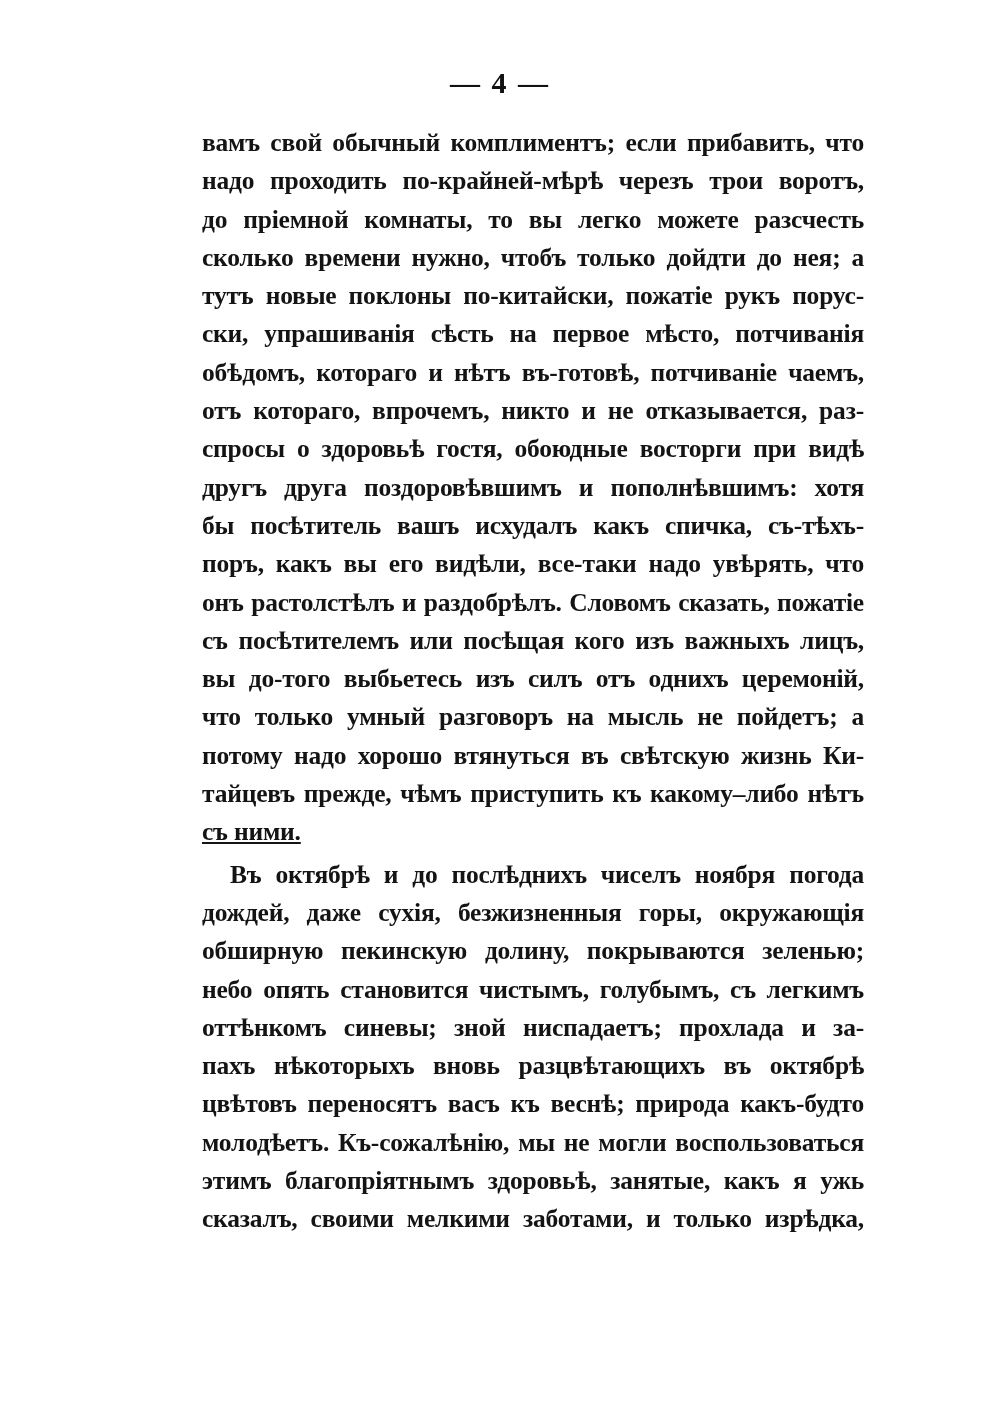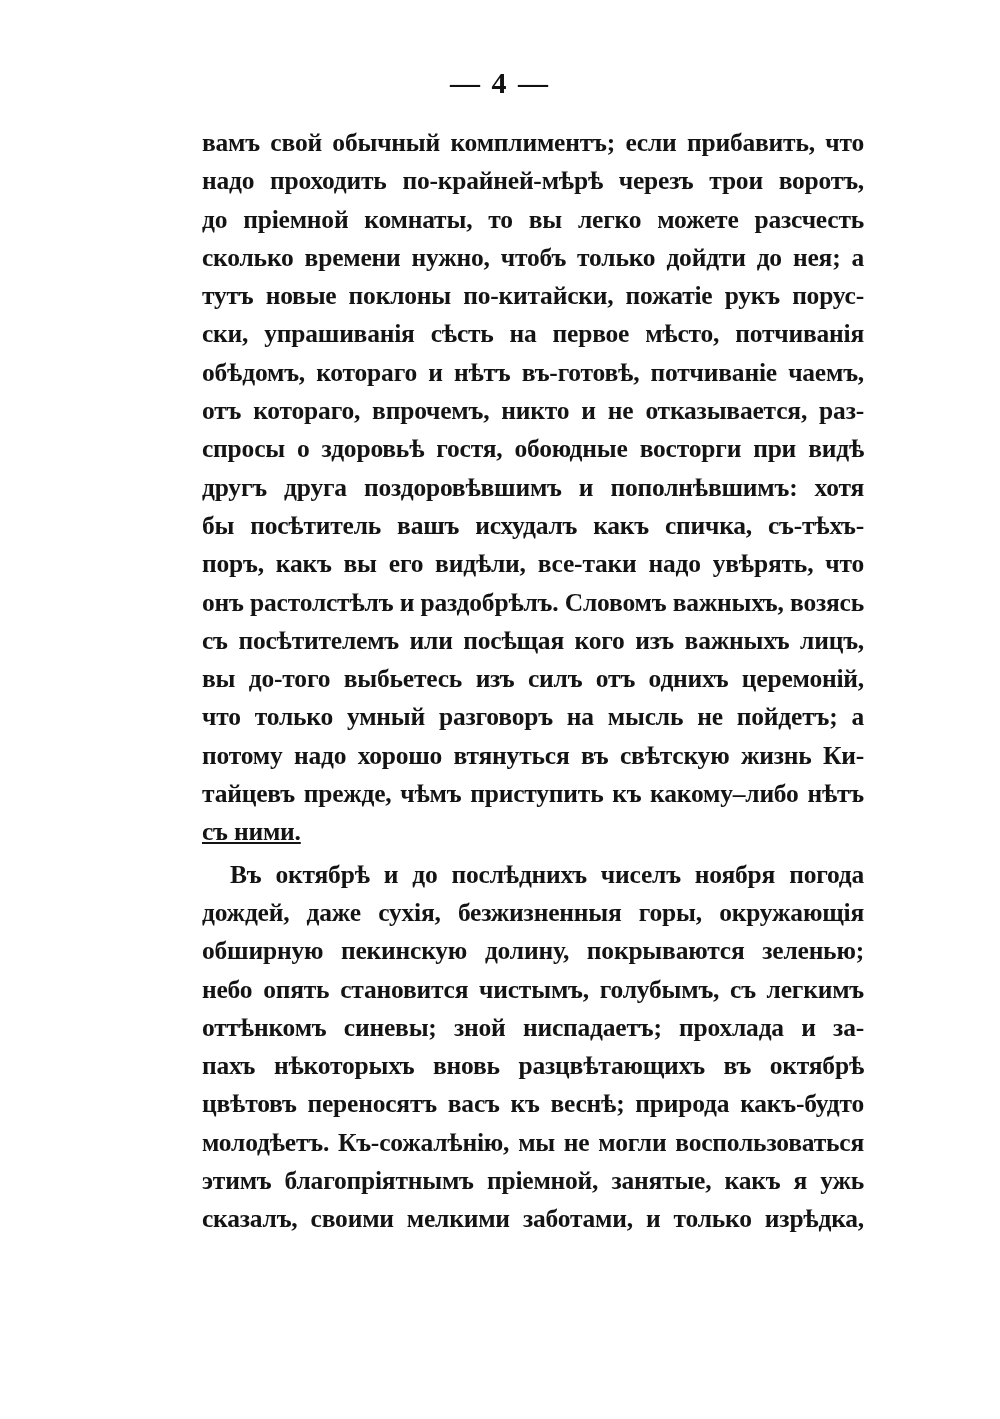--- a/index.html
+++ b/index.html
@@ -78,35 +78,35 @@
       <span class="line">до прiемной комнаты, то вы легко можете разсчесть</span>
       <span class="line">сколько времени нужно, чтобъ только дойдти до нея; а</span>
       <span class="line">тутъ новые поклоны по-китайски, пожатiе рукъ порус-</span>
       <span class="line">ски, упрашиванiя сѣсть на первое мѣсто, потчиванiя</span>
       <span class="line">обѣдомъ, котораго и нѣтъ въ-готовѣ, потчиванiе чаемъ,</span>
       <span class="line">отъ котораго, впрочемъ, никто и не отказывается, раз-</span>
       <span class="line">спросы о здоровьѣ гостя, обоюдные восторги при видѣ</span>
       <span class="line">другъ друга поздоровѣвшимъ и пополнѣвшимъ: хотя</span>
       <span class="line">бы посѣтитель вашъ исхудалъ какъ спичка, съ-тѣхъ-</span>
       <span class="line">поръ, какъ вы его видѣли, все-таки надо увѣрять, что</span>
-      <span class="line">онъ растолстѣлъ и раздобрѣлъ. Словомъ важныхъ, возясь</span>
+      <span class="line">онъ растолстѣлъ и раздобрѣлъ. Словомъ сказать, пожатiе</span>
       <span class="line">съ посѣтителемъ или посѣщая кого изъ важныхъ лицъ,</span>
       <span class="line">вы до-того выбьетесь изъ силъ отъ однихъ церемонiй,</span>
       <span class="line">что только умный разговоръ на мысль не пойдетъ; а</span>
       <span class="line">потому надо хорошо втянуться въ свѣтскую жизнь Ки-</span>
       <span class="line">тайцевъ прежде, чѣмъ приступить къ какому–либо нѣтъ</span>
       <span class="line last">съ ними.</span>
     </div>
     <div class="para-gap"></div>
     <div>
       <span class="line indent">Въ октябрѣ и до послѣднихъ чиселъ ноября погода</span>
       <span class="line">дождей, даже сухiя, безжизненныя горы, окружающiя</span>
       <span class="line">обширную пекинскую долину, покрываются зеленью;</span>
       <span class="line">небо опять становится чистымъ, голубымъ, съ легкимъ</span>
       <span class="line">оттѣнкомъ синевы; зной ниспадаетъ; прохлада и за-</span>
       <span class="line">пахъ нѣкоторыхъ вновь разцвѣтающихъ въ октябрѣ</span>
       <span class="line">цвѣтовъ переносятъ васъ къ веснѣ; природа какъ-будто</span>
       <span class="line">молодѣетъ. Къ-сожалѣнiю, мы не могли воспользоваться</span>
-      <span class="line">этимъ благопрiятнымъ прiемной, занятые, какъ я ужь</span>
+      <span class="line">этимъ благопрiятнымъ здоровьѣ, занятые, какъ я ужь</span>
       <span class="line">сказалъ, своими мелкими заботами, и только изрѣдка,</span>
     </div>
   </div>
 </div>
 
 </body></html>

